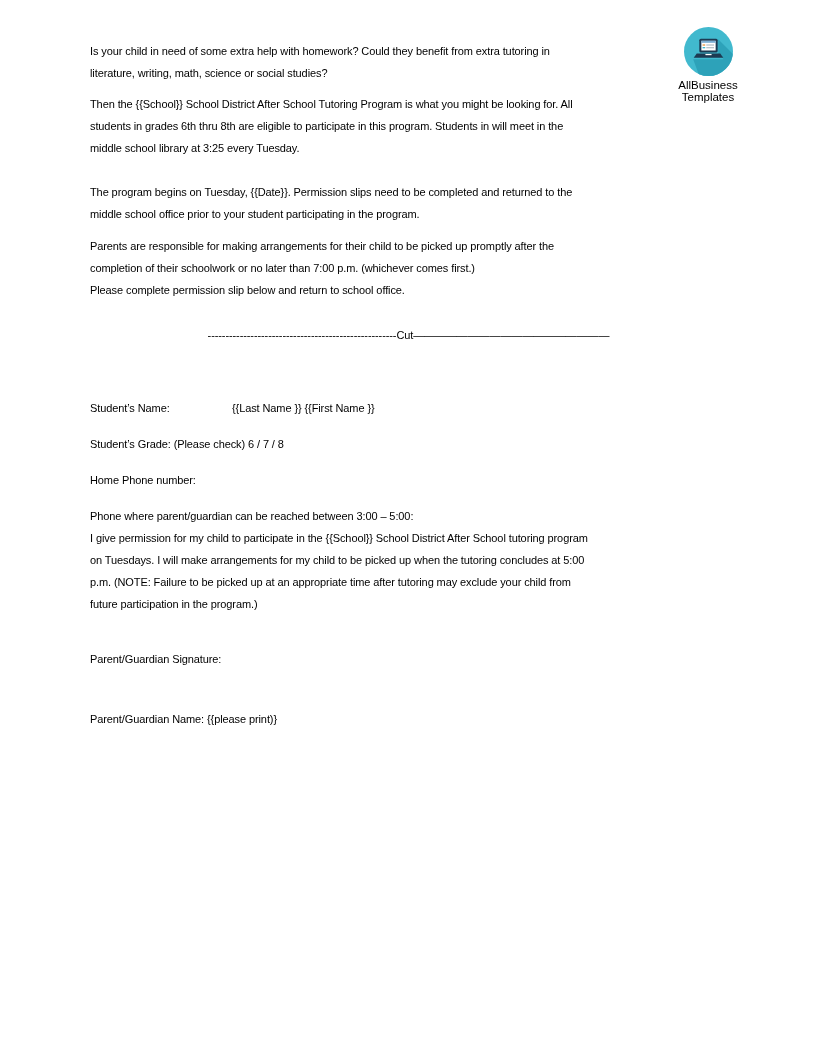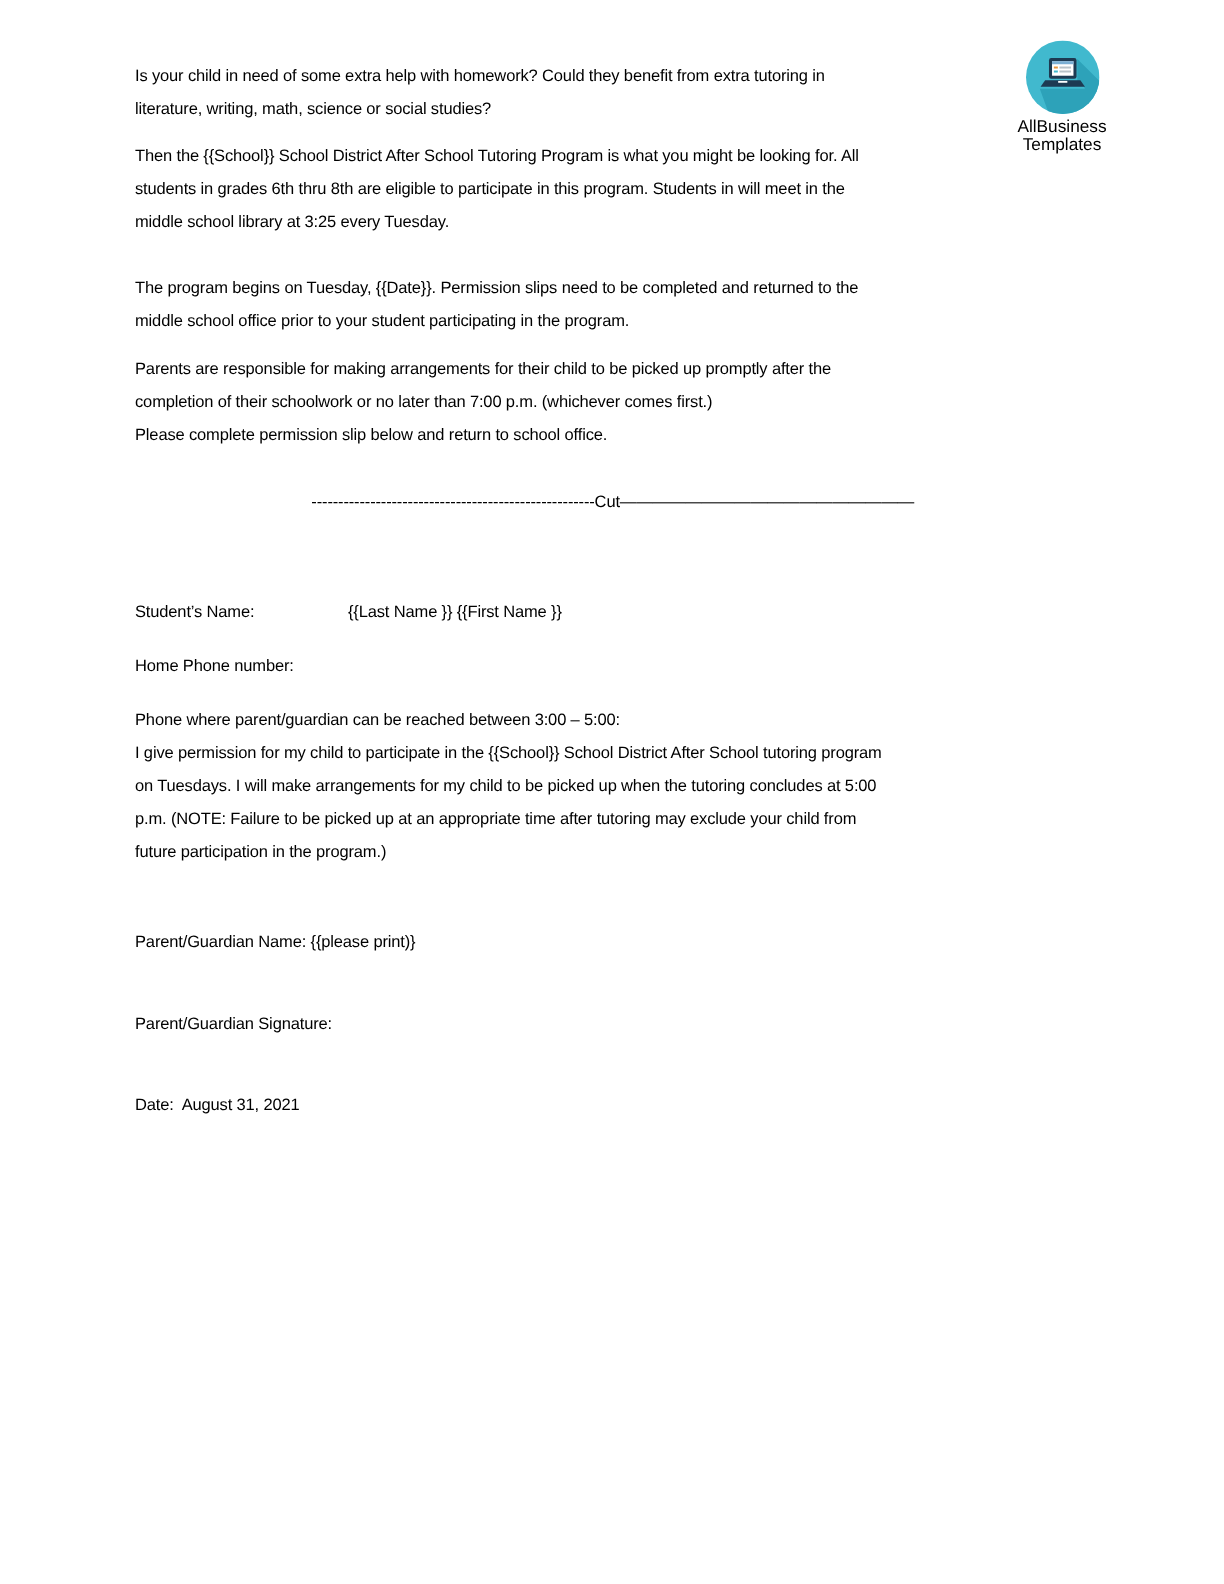--- a/index.html
+++ b/index.html
@@ -106,30 +106,30 @@
 middle school office prior to your student participating in the program.</p>
 
     <p class="para mt-p4">Parents are responsible for making arrangements for their child to be picked up promptly after the
 completion of their schoolwork or no later than 7:00 p.m. (whichever comes first.)
 Please complete permission slip below and return to school office.</p>
 
     <p class="para cut-line">-----------------------------------------------------Cut——————————————————</p>
 
     <p class="para mt-sn"><span class="field-label">Student’s Name:</span><span>{{Last Name }} {{First Name }}</span></p>
 
+    <p class="para mt-14">Student’s Grade: (Please check) 6 / 7 / 8</p>
 
     <p class="para mt-14">Home Phone number:</p>
 
     <p class="para mt-14">Phone where parent/guardian can be reached between 3:00 – 5:00:</p>
 
     <p class="para mt-perm">I give permission for my child to participate in the {{School}} School District After School tutoring program
 on Tuesdays. I will make arrangements for my child to be picked up when the tutoring concludes at 5:00
 p.m. (NOTE: Failure to be picked up at an appropriate time after tutoring may exclude your child from
 future participation in the program.)</p>
 
+    <p class="para mt-sig">Parent/Guardian Signature:</p>
+
     <p class="para mt-pn">Parent/Guardian Name: {{please print)}</p>
 
-    <p class="para mt-sig">Parent/Guardian Signature:</p>
-
-    <p class="para mt-date">Date:  August 31, 2021</p>
   </div>
 
 </div>
 
 </body></html>

